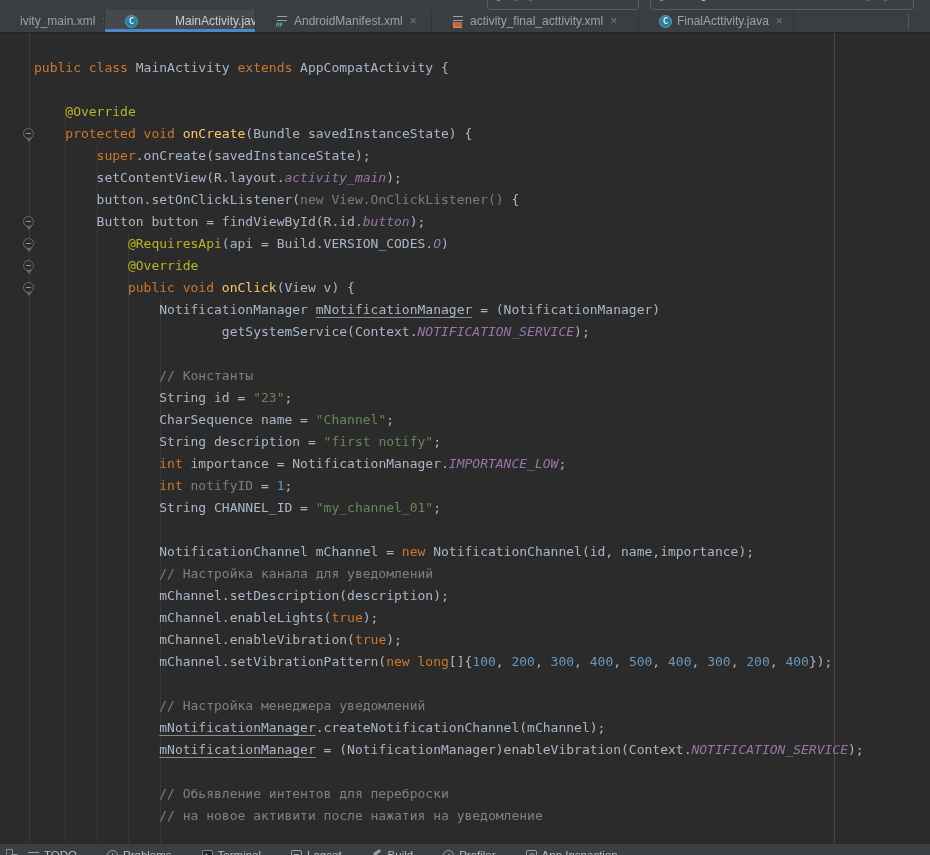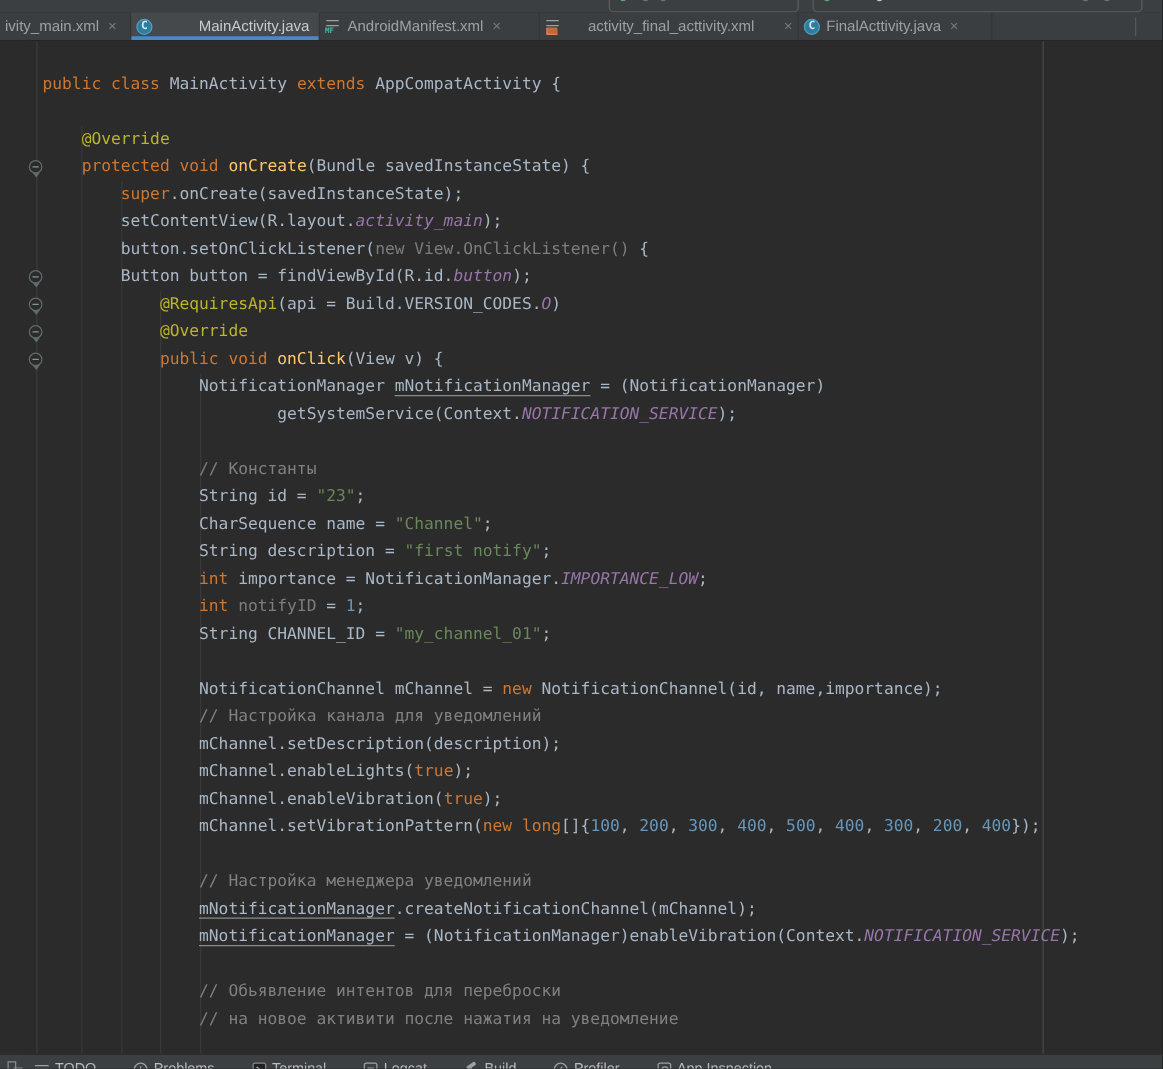--- a/index.html
+++ b/index.html
@@ -10,21 +10,21 @@
   .toolbar-sliver{position:absolute;left:0;top:0;width:930px;height:10px;background:#3c3f41;
                   border-bottom:1px solid #313335;}
   .tb-widget{position:absolute;top:-8px;height:16px;border:1px solid #5b5e60;border-radius:4px;background:#3c3f41;}
   .tb-widget.w1{left:487px;width:150px;}
   .tb-widget.w2{left:650px;width:262px;}
   .tb-dot{position:absolute;top:3px;width:5px;height:5px;border-radius:50%;}
 
   
   .tabbar{position:absolute;left:0;top:10px;width:930px;height:23px;background:#3b3e40;
           display:flex;align-items:stretch;border-bottom:1px solid #232525;box-sizing:border-box;}
-  .tab{position:relative;display:flex;align-items:center;gap:5px;padding:0 4px;box-sizing:border-box;
+  .tab{position:relative;display:flex;align-items:center;gap:5px;padding:0 20px;box-sizing:border-box;
        border-right:1px solid #333638;color:#9ea1a3;font-size:12px;cursor:default;white-space:nowrap;overflow:hidden;}
   .tab.active{background:#46494b;color:#c9ccce;}
   .tab.active::after{content:"";position:absolute;left:0;right:0;bottom:0;height:3px;background:#4a88c7;}
   .tab .close{font-size:12px;color:#787b7d;margin-left:2px;}
   .tab-sep-far{position:absolute;top:4px;width:1px;height:15px;background:#55585a;}
 
   
   .ticon{width:13px;height:13px;flex:0 0 13px;position:relative;display:inline-block;}
   .ticon.class-icon{border-radius:50%;background:#2e7d9e;border:1px solid #4fa0c0;box-sizing:border-box;}
   .ticon.class-icon::before{content:"C";position:absolute;left:0;right:0;top:0;bottom:0;
@@ -115,21 +115,21 @@
       <div class="tab active" style="width: 151px; gap: 37px;">
         <span class="ticon class-icon"></span>
         <span>MainActivity.java</span>
         <span class="close">×</span>
       </div>
       <div class="tab" style="width: 176px;">
         <span class="ticon manifest-icon"></span>
         <span>AndroidManifest.xml</span>
         <span class="close">×</span>
       </div>
-      <div class="tab" style="width: 207px; justify-content: space-between;">
+      <div class="tab" style="width: 207px;">
         <span class="ticon layout-icon"></span>
         <span>activity_final_acttivity.xml</span>
         <span class="close">×</span>
       </div>
       <div class="tab" style="width: 155px;">
         <span class="ticon class-icon"></span>
         <span>FinalActtivity.java</span>
         <span class="close">×</span>
       </div>
       <span class="tab-sep-far" style="left:908px;"></span>

